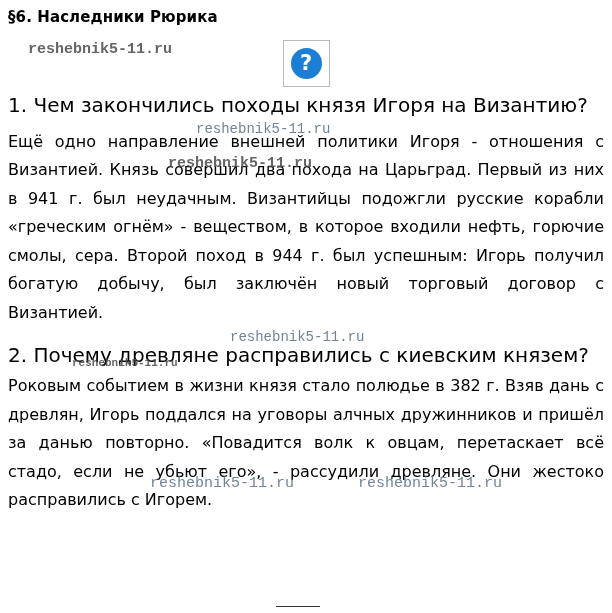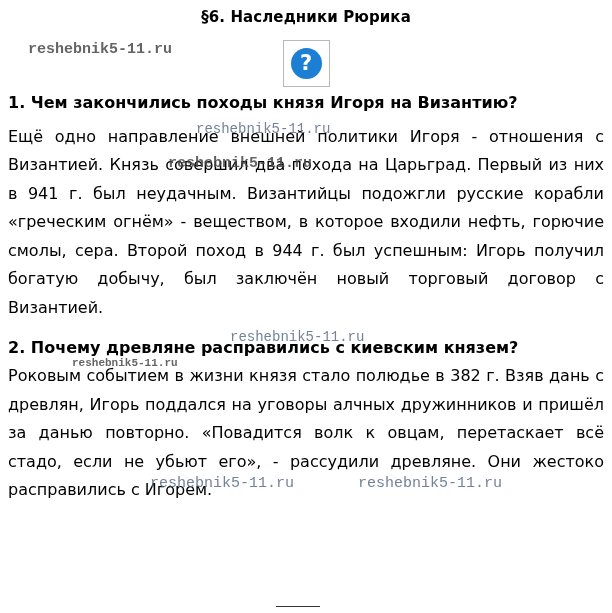--- a/index.html
+++ b/index.html
@@ -16,21 +16,21 @@
     position: relative;
   }
   .page {
     position: relative;
     width: 612px;
     height: 613px;
     box-sizing: border-box;
     padding: 0 8px;
   }
   .doc-title {
-    text-align: center;
+    text-align: left;
     font-size: 15px;
     font-weight: bold;
     margin: 8px 0 0 0;
     letter-spacing: 0.1px;
   }
   .icon-row {
     display: flex;
     justify-content: center;
     margin-top: 14px;
     margin-bottom: 6px;
@@ -50,22 +50,22 @@
     border-radius: 50%;
     background: #1d7fd4;
     color: #ffffff;
     font-size: 21px;
     font-weight: bold;
     line-height: 31px;
     text-align: center;
     font-family: "DejaVu Sans", sans-serif;
   }
   .q-heading {
-    font-size: 16px;
-    font-weight: bold;
+    font-size: 20px;
+    font-weight: normal;
     margin: 6px 0 4px 0;
     line-height: 1.25;
   }
   .body-text {
     font-size: 16px;
     line-height: 1.78;
     text-align: justify;
     text-justify: inter-word;
     margin: 0;
   }

